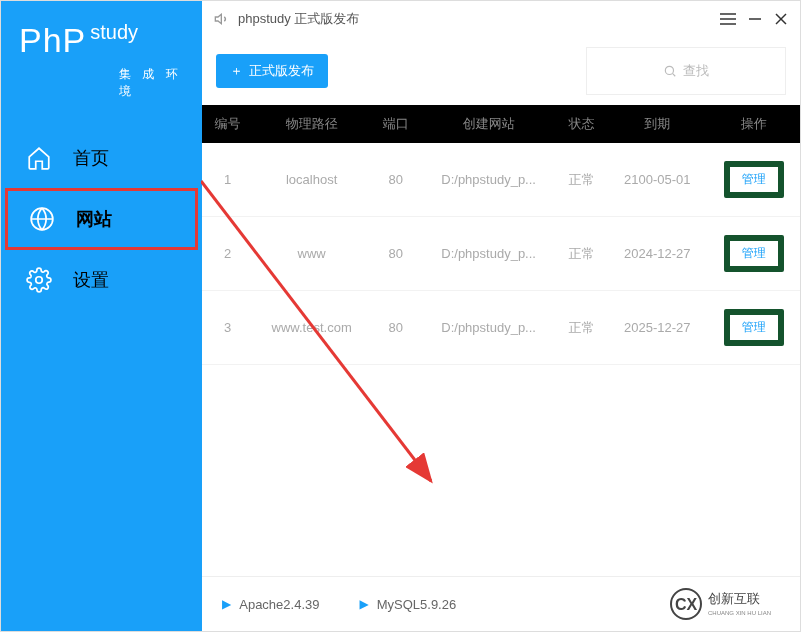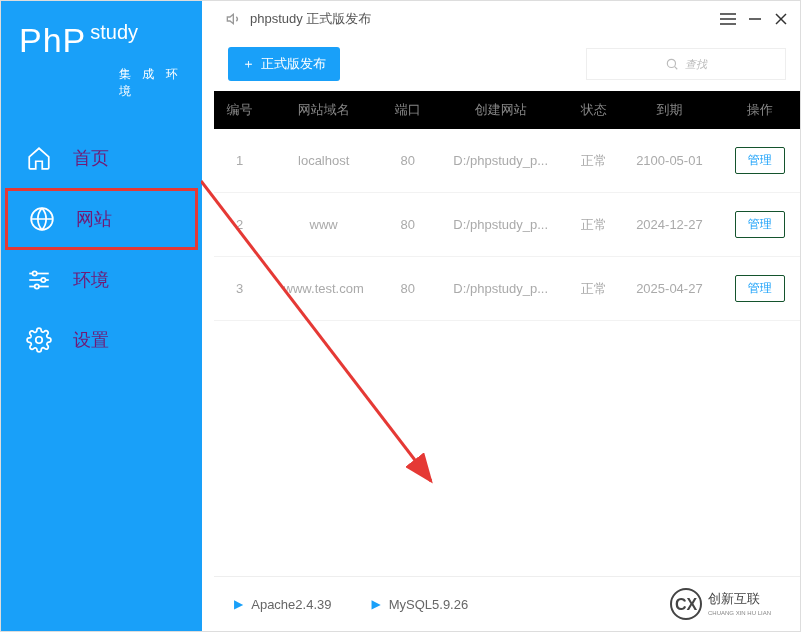--- a/index.html
+++ b/index.html
@@ -1,40 +1,40 @@
 <!DOCTYPE html>
 <html><head>
 <meta charset="utf-8">
 <style>
 * { margin: 0; padding: 0; box-sizing: border-box; }
 body { font-family: "Microsoft YaHei", Arial, sans-serif; font-size: 14px; background: #fff; }
-.app { width: 801px; height: 632px; display: flex; position: relative; border: 1px solid #ddd; gap: 12px; }
+.app { width: 801px; height: 632px; display: flex; position: relative; border: 1px solid #ddd; }
 .sidebar { width: 201px; background: #19a0f9; color: #fff; display: flex; flex-direction: column; }
 .logo { padding: 20px 18px 18px 18px; }
 .logo-main { font-size: 34px; font-weight: 300; letter-spacing: 1px; }
 .logo-sub { font-size: 20px; font-weight: 300; vertical-align: top; margin-left: 4px; }
 .logo-tag { font-size: 12px; letter-spacing: 4px; margin-top: 6px; margin-left: 100px; }
 .nav { margin-top: 10px; }
-.nav-item { display: flex; align-items: center; padding: 16px 24px; cursor: pointer; font-size: 18px; color: #701a75; }
+.nav-item { display: flex; align-items: center; padding: 16px 24px; cursor: pointer; font-size: 18px; color: #000000; }
 .nav-item .icon { width: 28px; height: 28px; margin-right: 20px; display: flex; align-items: center; justify-content: center; }
-.nav-item.boxed { border: 3px solid #e53935; margin: 0 4px; padding: 14px 20px; }
+.nav-item.boxed { border: 3px solid #e53935; margin: 0 4px; padding: 14px 20px; font-weight: bold; }
 .main { flex: 1; display: flex; flex-direction: column; background: #fff; }
 .titlebar { display: flex; align-items: center; padding: 16px 12px; height: 36px; }
 .titlebar .speaker { margin-right: 8px; color: #999; }
 .titlebar .title-text { color: #555; font-size: 13px; }
 .titlebar .win-controls { margin-left: auto; display: flex; gap: 12px; color: #333; }
 .win-controls span { cursor: pointer; font-size: 16px; display: inline-flex; align-items: center; }
 .toolbar { display: flex; align-items: center; padding: 10px 14px; gap: 10px; }
 .create-btn { background: #19a0f9; color: #fff; border: none; padding: 8px 14px; border-radius: 3px; cursor: pointer; font-size: 13px; display: flex; align-items: center; gap: 6px; }
-.search-box { margin-left: auto; border: 1px solid #eee; height: 32px; width: 200px; display: flex; align-items: center; justify-content: center; color: #bbb; font-size: 11px; font-style: italic; }
+.search-box { margin-left: auto; border: 1px solid #eee; height: 48px; width: 200px; display: flex; align-items: center; justify-content: center; color: #bbb; font-size: 13px; }
 .search-box .s-icon { margin-right: 6px; }
 table.site-table { width: 100%; border-collapse: collapse; }
 .site-table th { background: #000000; color: #888; font-weight: 400; font-size: 13px; padding: 10px 8px; text-align: center; }
 .site-table td { color: #aaa; font-size: 13px; padding: 18px 8px; text-align: center; border-bottom: 1px solid #f2f2f2; }
-.manage-btn { border: 1px solid #14532d; color: #19a0f9; background: #fff; padding: 4px 12px; border-radius: 2px; cursor: pointer; font-size: 12px; }
+.manage-btn { border: 6px solid #14532d; color: #19a0f9; background: #fff; padding: 4px 12px; border-radius: 2px; cursor: pointer; font-size: 12px; }
 .status-bar { margin-top: auto; display: flex; align-items: center; padding: 10px 20px; border-top: 1px solid #eee; background: #fff; }
 .status-item { display: flex; align-items: center; margin-right: 40px; color: #666; font-size: 13px; }
 .status-item .tri { color: #19a0f9; margin-right: 8px; font-size: 12px; }
 .brand-logo { margin-left: auto; text-decoration: underline; }
 .arrow-svg { position: absolute; left: 200px; top: 170px; pointer-events: none; }
 svg { display: block; }
 </style>
 </head>
 <body>
 
@@ -57,33 +57,20 @@
         <span>首页</span>
       </div>
       <div class="nav-item boxed">
         <span class="icon">
           <svg width="26" height="26" viewBox="0 0 24 24" fill="none" stroke="#fff" stroke-width="1.6">
               <circle cx="12" cy="12" r="10"></circle>
               <path d="M2 12h20M12 2a15 15 0 0 1 0 20M12 2a15 15 0 0 0 0 20"></path>
             </svg>
         </span>
         <span>网站</span>
-      </div>
-      <div class="nav-item">
-        <span class="icon">
-          <svg width="26" height="26" viewBox="0 0 24 24" fill="none" stroke="#fff" stroke-width="1.6">
-              <line x1="3" y1="6" x2="21" y2="6"></line>
-              <line x1="3" y1="12" x2="21" y2="12"></line>
-              <line x1="3" y1="18" x2="21" y2="18"></line>
-              <circle cx="8" cy="6" r="2" fill="#19a0f9"></circle>
-              <circle cx="16" cy="12" r="2" fill="#19a0f9"></circle>
-              <circle cx="10" cy="18" r="2" fill="#19a0f9"></circle>
-            </svg>
-        </span>
-        <span>环境</span>
       </div>
       <div class="nav-item">
         <span class="icon">
           <svg width="26" height="26" viewBox="0 0 24 24" fill="none" stroke="#fff" stroke-width="1.6">
               <circle cx="12" cy="12" r="3"></circle>
               <path d="M19.4 15a1.7 1.7 0 0 0 .3 1.8l.1.1a2 2 0 1 1-2.8 2.8l-.1-.1a1.7 1.7 0 0 0-1.8-.3 1.7 1.7 0 0 0-1 1.5V21a2 2 0 1 1-4 0v-.1a1.7 1.7 0 0 0-1-1.5 1.7 1.7 0 0 0-1.8.3l-.1.1a2 2 0 1 1-2.8-2.8l.1-.1a1.7 1.7 0 0 0 .3-1.8 1.7 1.7 0 0 0-1.5-1H3a2 2 0 1 1 0-4h.1a1.7 1.7 0 0 0 1.5-1 1.7 1.7 0 0 0-.3-1.8l-.1-.1a2 2 0 1 1 2.8-2.8l.1.1a1.7 1.7 0 0 0 1.8.3H9a1.7 1.7 0 0 0 1-1.5V3a2 2 0 1 1 4 0v.1a1.7 1.7 0 0 0 1 1.5 1.7 1.7 0 0 0 1.8-.3l.1-.1a2 2 0 1 1 2.8 2.8l-.1.1a1.7 1.7 0 0 0-.3 1.8V9a1.7 1.7 0 0 0 1.5 1H21a2 2 0 1 1 0 4h-.1a1.7 1.7 0 0 0-1.5 1z"></path>
             </svg>
         </span>
         <span>设置</span>
       </div>
@@ -134,21 +121,21 @@
             </svg>
         </span>
         <span>查找</span>
       </div>
     </div>
 
     <table class="site-table">
       <thead>
         <tr>
           <th>编号</th>
-          <th>网站域名</th>
+          <th>物理路径</th>
           <th>端口</th>
           <th>创建网站</th>
           <th>状态</th>
           <th>到期</th>
           <th>操作</th>
         </tr>
       </thead>
       <tbody id="table-body">
           <tr>
             <td>1</td>
@@ -167,21 +154,21 @@
             <td>正常</td>
             <td>2024-12-27</td>
             <td><button class="manage-btn">管理</button></td>
           </tr>
           <tr>
             <td>3</td>
             <td>www.test.com</td>
             <td>80</td>
             <td>D:/phpstudy_p...</td>
             <td>正常</td>
-            <td>2025-04-27</td>
+            <td>2025-12-27</td>
             <td><button class="manage-btn">管理</button></td>
           </tr>
         </tbody>
     </table>
 
     <div class="status-bar">
       <div class="status-item">
         <span class="tri">▶</span>
         <span>Apache2.4.39</span>
       </div>

